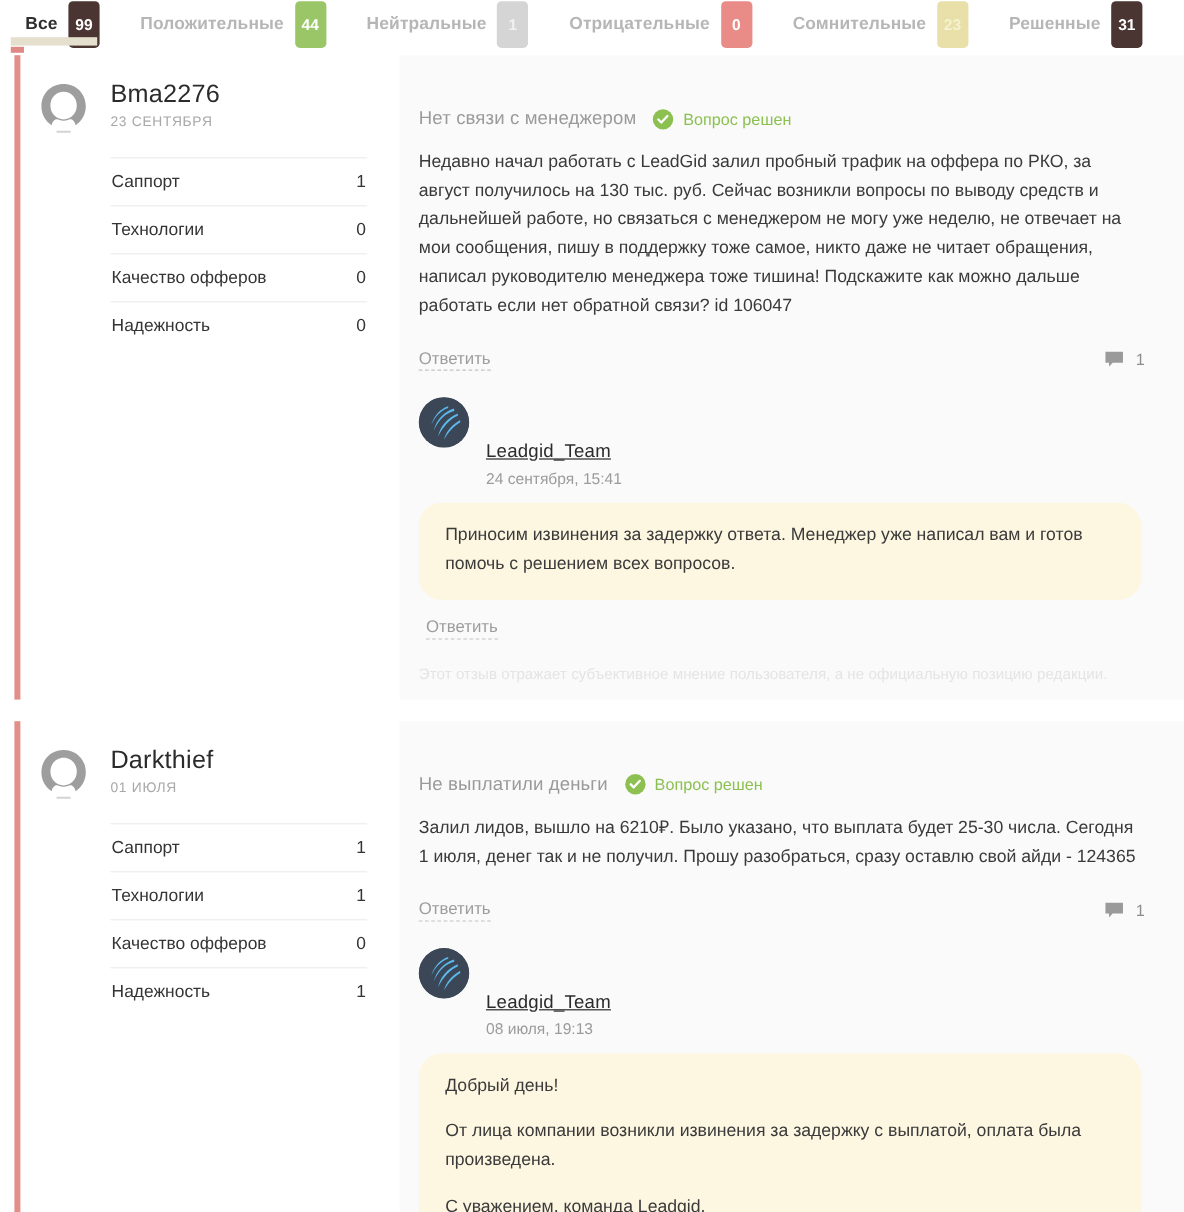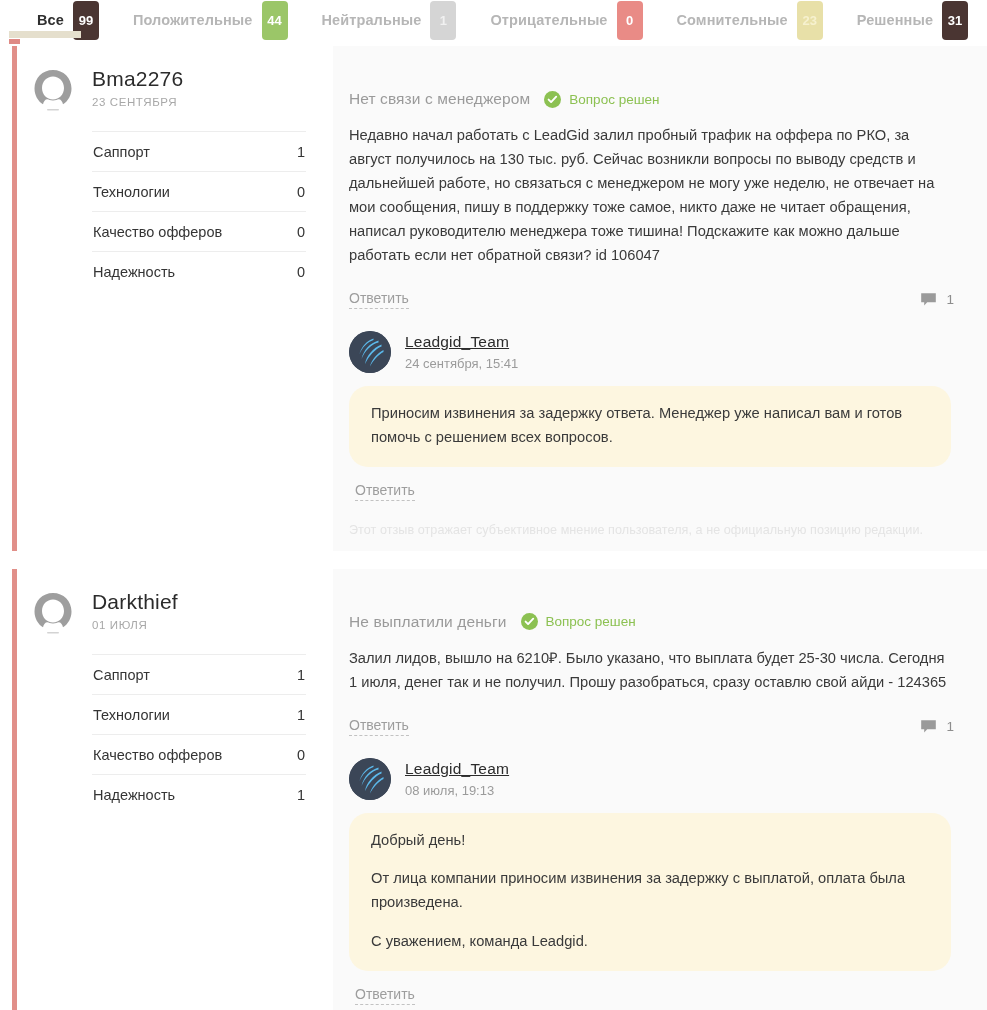--- a/index.html
+++ b/index.html
@@ -11,21 +11,21 @@
     font-family: "Liberation Sans", sans-serif;
     overflow: hidden;
   }
 
   
   .tabbar {
     position: relative;
     height: 40px;
     display: flex;
     align-items: center;
-    padding-left: 20px;
+    padding-left: 4px;
     background: #ffffff;
   }
   .tab {
     display: flex;
     align-items: center;
     gap: 9px;
     padding: 0 17px;
     height: 40px;
     cursor: pointer;
     white-space: nowrap;
@@ -218,20 +218,21 @@
     background: #3b4556;
   }
   .avatar-team svg { display: block; }
   .reply-meta { padding-top: 2px; }
   .reply-author {
     font-size: 15.5px;
     color: #2b2b2b;
     text-decoration: underline;
     cursor: pointer;
     letter-spacing: .2px;
+    margin-top: 35px;
   }
   .reply-date {
     margin-top: 5px;
     font-size: 13px;
     color: #9b9b9b;
   }
   .reply-bubble {
     background: #fdf6e0;
     margin-top: 13px;
     padding: 16px 22px 17px 22px;
@@ -474,21 +475,21 @@
             </svg>
           </span>
           <div class="reply-meta">
             <div class="reply-author">Leadgid_Team</div>
             <div class="reply-date">08 июля, 19:13</div>
           </div>
         </div>
 
         <div class="reply-bubble" style="background: rgb(253, 246, 224);">
             <p>Добрый день!</p>
-            <p>От лица компании приносим извинения за задержку с выплатой, оплата была произведена.</p>
+            <p>От лица компании возникли извинения за задержку с выплатой, оплата была произведена.</p>
             <p>С уважением, команда Leadgid.</p>
           </div>
 
         <div class="reply-actions">
           <span class="reply-link">Ответить</span>
         </div>
       </div>
 
       <div class="disclaimer">Этот отзыв отражает субъективное мнение пользователя, а не официальную позицию редакции.</div>
     </div>

